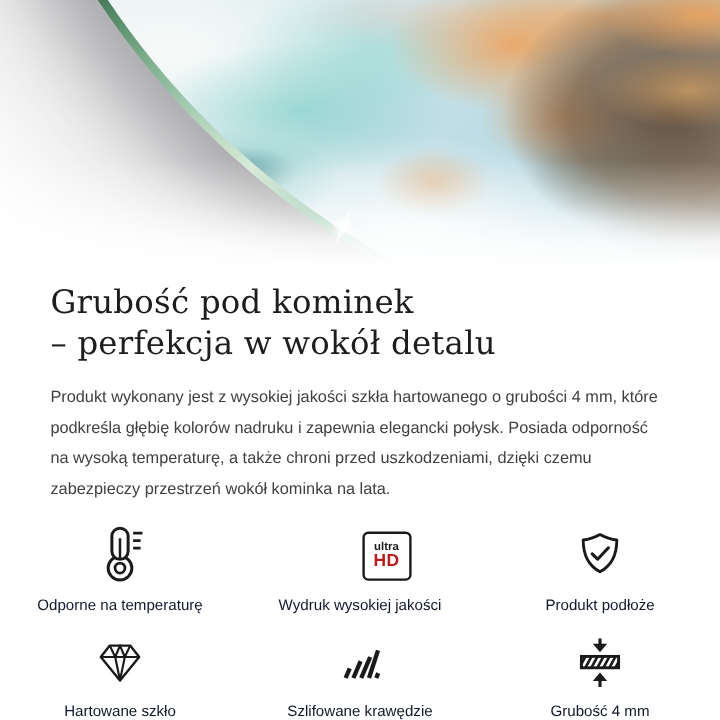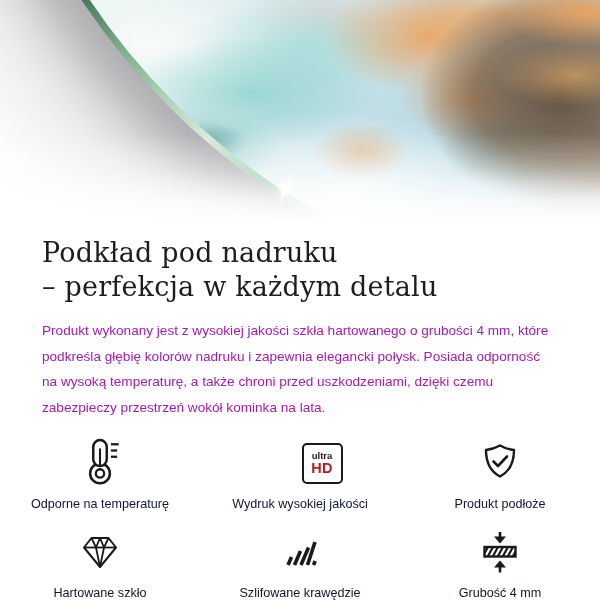--- a/index.html
+++ b/index.html
@@ -60,21 +60,21 @@
              background: radial-gradient(circle, rgba(255,255,255,0.95), rgba(255,255,255,0) 70%); }
 
   .hero-fade { position:absolute; inset:0; pointer-events:none;
     background: linear-gradient(to bottom, rgba(255,255,255,0) 58%, rgba(255,255,255,0.35) 74%,
                 rgba(255,255,255,0.85) 88%, #fff 97%); }
 
   
   .content { padding: 6px 42px 0 42px; }
   .title { font-family:"DejaVu Serif","Liberation Serif",serif; font-weight:400;
            font-size:27px; line-height:34px; color:#1d1d1f; letter-spacing:0.2px; }
-  .desc { margin:14px 0 0 0; font-size:13.6px; line-height:25.5px; color:#a21caf; max-width:525px; }
+  .desc { margin:14px 0 0 0; font-size:13.6px; line-height:25.5px; color:#404040; max-width:525px; }
 
   
   .features { display:grid; grid-template-columns:repeat(3,1fr); row-gap:14px; margin:16px 0 0 0;
               width:600px; margin-left:-42px; }
   .feature { display:flex; flex-direction:column; align-items:center; }
   .icon-box { height:54px; display:flex; align-items:center; justify-content:center; }
   .feature-label { margin-top:7px; font-size:12.6px; color:#0f172a; }
 
   .hd-box { width:37px; height:37px; border:2.6px solid #1a1a1a; border-radius:5px;
             display:flex; flex-direction:column; align-items:center; justify-content:center; line-height:1;margin-left:44px; }
@@ -94,22 +94,22 @@
     <div class="glass-rim"></div>
     <div class="marble"></div>
     <div class="sparkle">
       <span class="sparkle-glow"></span>
     </div>
     <div class="hero-fade"></div>
   </div>
 
   <div class="content">
     <div class="title">
-      <div>Podkład pod nadruku</div>
-      <div>– perfekcja w każdym detalu</div>
+      <div>Grubość pod kominek</div>
+      <div>– perfekcja w wokół detalu</div>
     </div>
 
     <p class="desc">Produkt wykonany jest z wysokiej jakości szkła hartowanego o grubości 4 mm, które podkreśla głębię kolorów nadruku i zapewnia elegancki połysk. Posiada odporność na wysoką temperaturę, a także chroni przed uszkodzeniami, dzięki czemu zabezpieczy przestrzeń wokół kominka na lata.</p>
 
     <div class="features">
 
       <div class="feature">
         <div class="icon-box">
           <svg width="46" height="52" viewBox="0 0 44 50">
             <circle class="ln" cx="22" cy="35" r="9.5" stroke-width="2.4"></circle>

